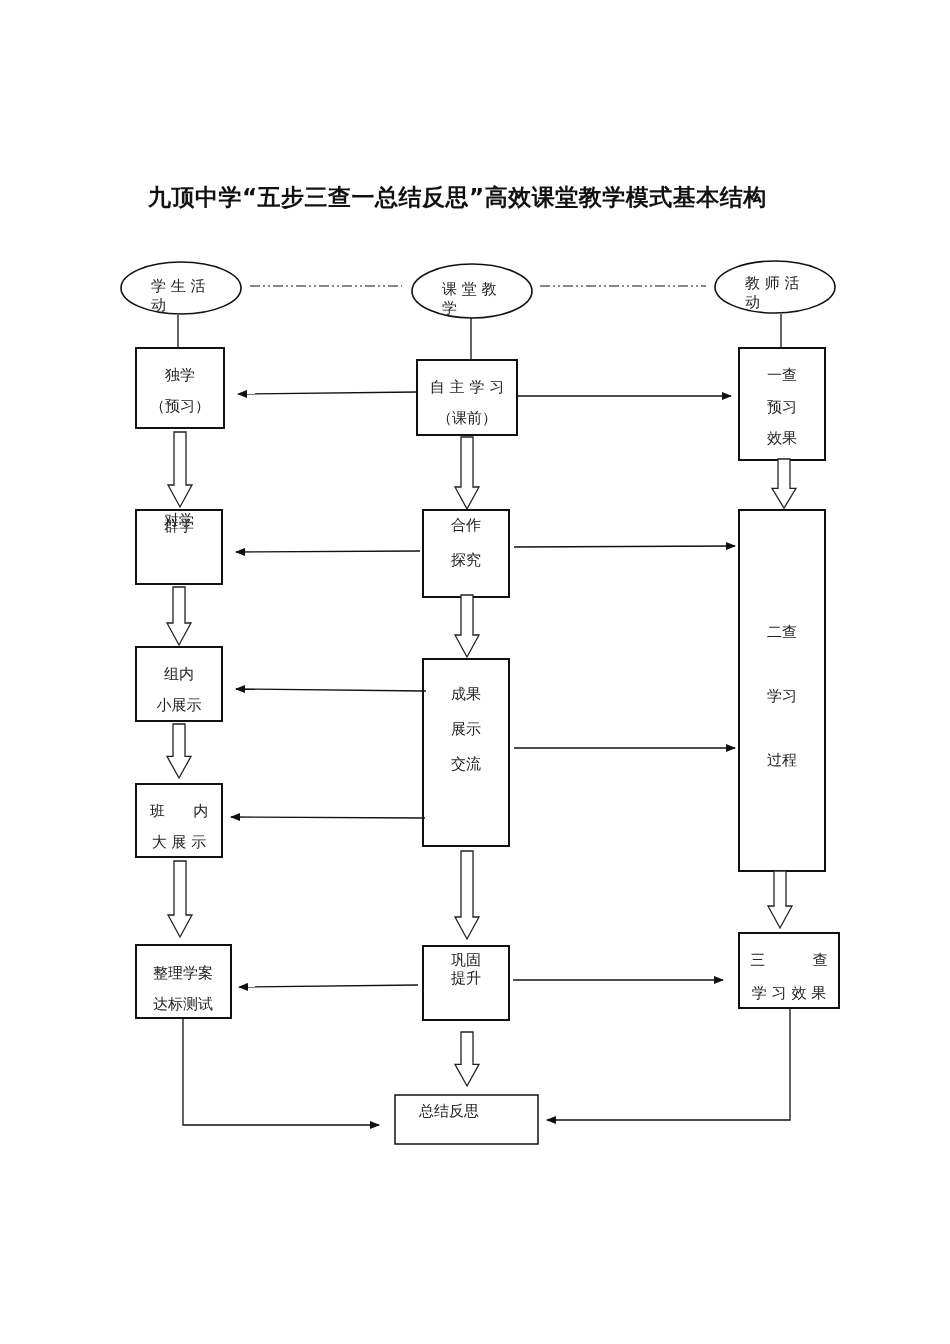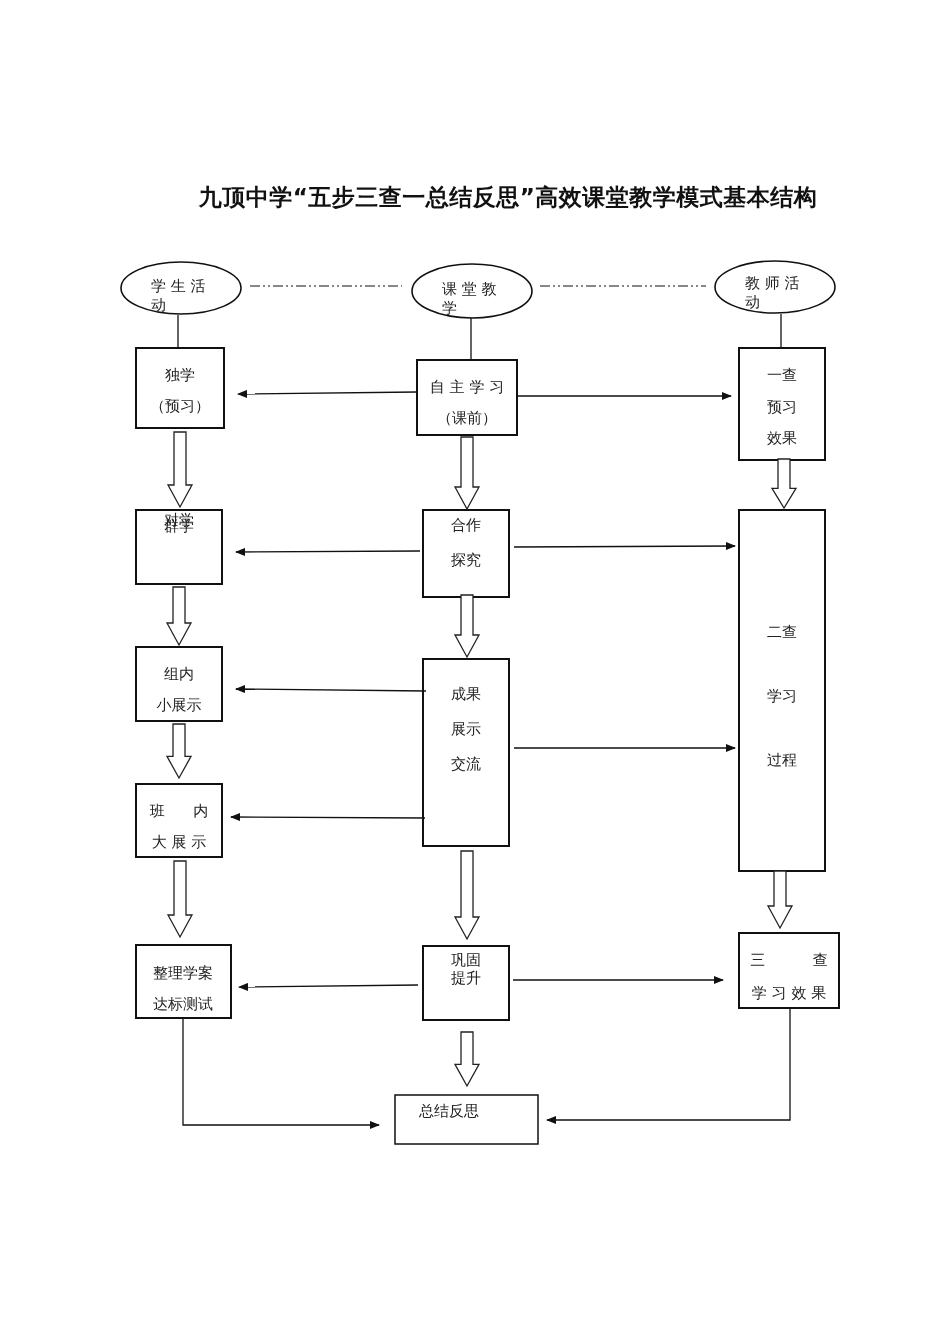--- a/index.html
+++ b/index.html
@@ -1,20 +1,20 @@
 <!DOCTYPE html>
 <html><head>
 <meta charset="utf-8">
 <style>
   html, body { margin:0; padding:0; background:#ffffff; }
   body { width:950px; height:1344px; position:relative; overflow:hidden;
          font-family:"DejaVu Sans", "Liberation Sans", sans-serif; color:#111; }
   #title { position:absolute; left:148px; top:182px; width:720px;
            font-family:"DejaVu Sans", sans-serif; font-weight:bold; font-size:23px;
-           letter-spacing:0.5px; white-space:nowrap;text-align:center; }
+           letter-spacing:0.5px; white-space:nowrap; }
   svg#diagram { position:absolute; left:0; top:0; }
   .box { fill:#fff; stroke:#111; stroke-width:2; }
   .ell { fill:#fff; stroke:#111; stroke-width:1.6; }
   .ln { stroke:#111; stroke-width:1.3; fill:none; }
   .dash { stroke:#111; stroke-width:1.2; stroke-dasharray:10 3 2 3 2 3; fill:none; }
   .bigarrow { fill:#fff; stroke:#222; stroke-width:1.3; }
   .lbl { font-size:15px; fill:#222; font-family:"DejaVu Sans", sans-serif; }
 </style>
 </head>
 <body>

